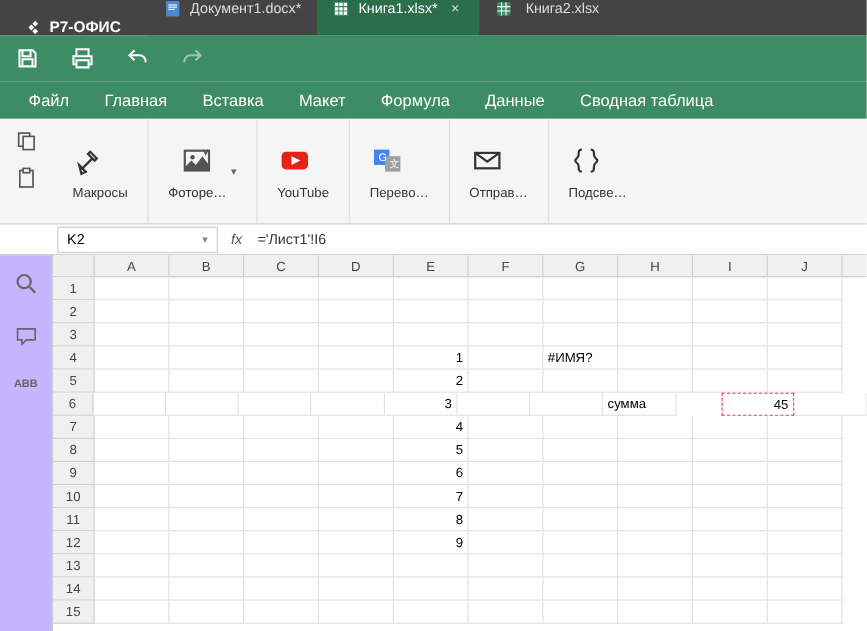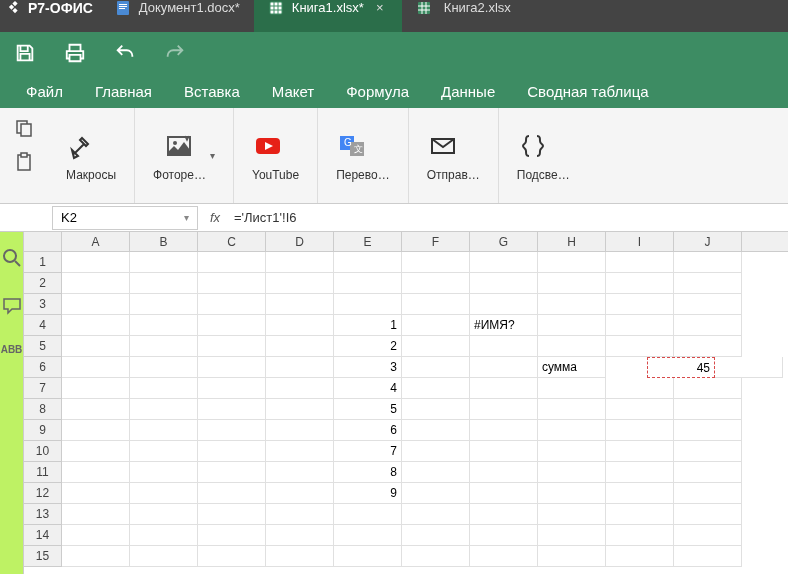--- a/index.html
+++ b/index.html
@@ -1,19 +1,19 @@
 <!DOCTYPE html>
 <html><head>
 <meta charset="utf-8">
 <style>
 * { box-sizing: border-box; margin: 0; padding: 0; font-family: Arial, sans-serif; }
 body { width: 788px; height: 574px; overflow: hidden; background: #fff; font-size: 13px; }
 
 .titlebar { height: 32px; background: #444; display: flex; align-items: stretch; }
-.logo { display: flex; align-items: flex-start; padding: 0 8px; color: #fff; font-weight: bold; font-size: 14px; gap: 6px; }
+.logo { display: flex; align-items: flex-end; padding: 0 25px; color: #fff; font-weight: bold; font-size: 14px; gap: 6px; }
 .logo-icon { width: 14px; height: 14px; }
 .tab { display: flex; align-items: flex-start; padding: 0 14px; color: #ddd; gap: 8px; font-size: 13px; cursor: pointer; }
 .tab.doc { background: #444; }
 .tab.active { background: #2b6e4a; color: #fff; }
 .tab.inactive { background: #444; gap: 12px; }
 .tab-icon { width: 16px; height: 16px; }
 .tab-close { width: 16px; text-align: center; color: #ddd; }
 
 .toolbar { height: 42px; background: #3d8c63; display: flex; align-items: center; padding: 0 14px; gap: 28px; }
 .tool-icon { width: 22px; height: 22px; cursor: pointer; }
@@ -32,21 +32,21 @@
 .ribbon-group.with-arrow > div:first-child { display: flex; flex-direction: column; align-items: center; }
 
 .formula-bar { height: 28px; border-bottom: 1px solid #ccc; display: flex; align-items: center; }
 .fb-left { width: 48px; }
 .name-box { width: 146px; height: 24px; border: 1px solid #ccc; display: flex; align-items: center; padding: 0 8px; margin: 15px 4px; justify-content: space-between; }
 .name-box span:last-child { color: #888; font-size: 10px; }
 .fx { width: 26px; text-align: center; font-style: italic; color: #555; }
 .formula-input { flex: 1; padding: 0 6px; color: #333; }
 
 .sheet-area { display: flex; height: calc(574px - 32px - 42px - 34px - 96px - 28px); }
-.left-icons { width: 24px; background: #bef264; border-right: 1px solid #ccc; display: flex; flex-direction: column; align-items: center; padding-top: 16px; gap: 28px; }
+.left-icons { width: 48px; background: #c4b5fd; border-right: 1px solid #ccc; display: flex; flex-direction: column; align-items: center; padding-top: 16px; gap: 28px; }
 .left-icon { width: 20px; height: 20px; cursor: pointer; color: #666; }
 
 .grid-wrap { flex: 1; overflow: hidden; display: flex; flex-direction: column; }
 .col-headers { display: flex; height: 20px; background: #f0f0f0; border-bottom: 1px solid #ccc; }
 .corner { width: 38px; border-right: 1px solid #ccc; background: #eee; }
 .col-h { width: 68px; border-right: 1px solid #ccc; text-align: center; font-size: 12px; color: #444; line-height: 20px; }
 .rows { flex: 1; overflow: hidden; }
 .row { display: flex; height: 21px; }
 .row-h { width: 38px; background: #f0f0f0; border-right: 1px solid #ccc; border-bottom: 1px solid #ccc; text-align: center; font-size: 12px; color: #444; line-height: 21px; }
 .cell { width: 68px; border-right: 1px solid #e0e0e0; border-bottom: 1px solid #e0e0e0; font-size: 12px; padding: 0 4px; line-height: 21px; overflow: hidden; }

